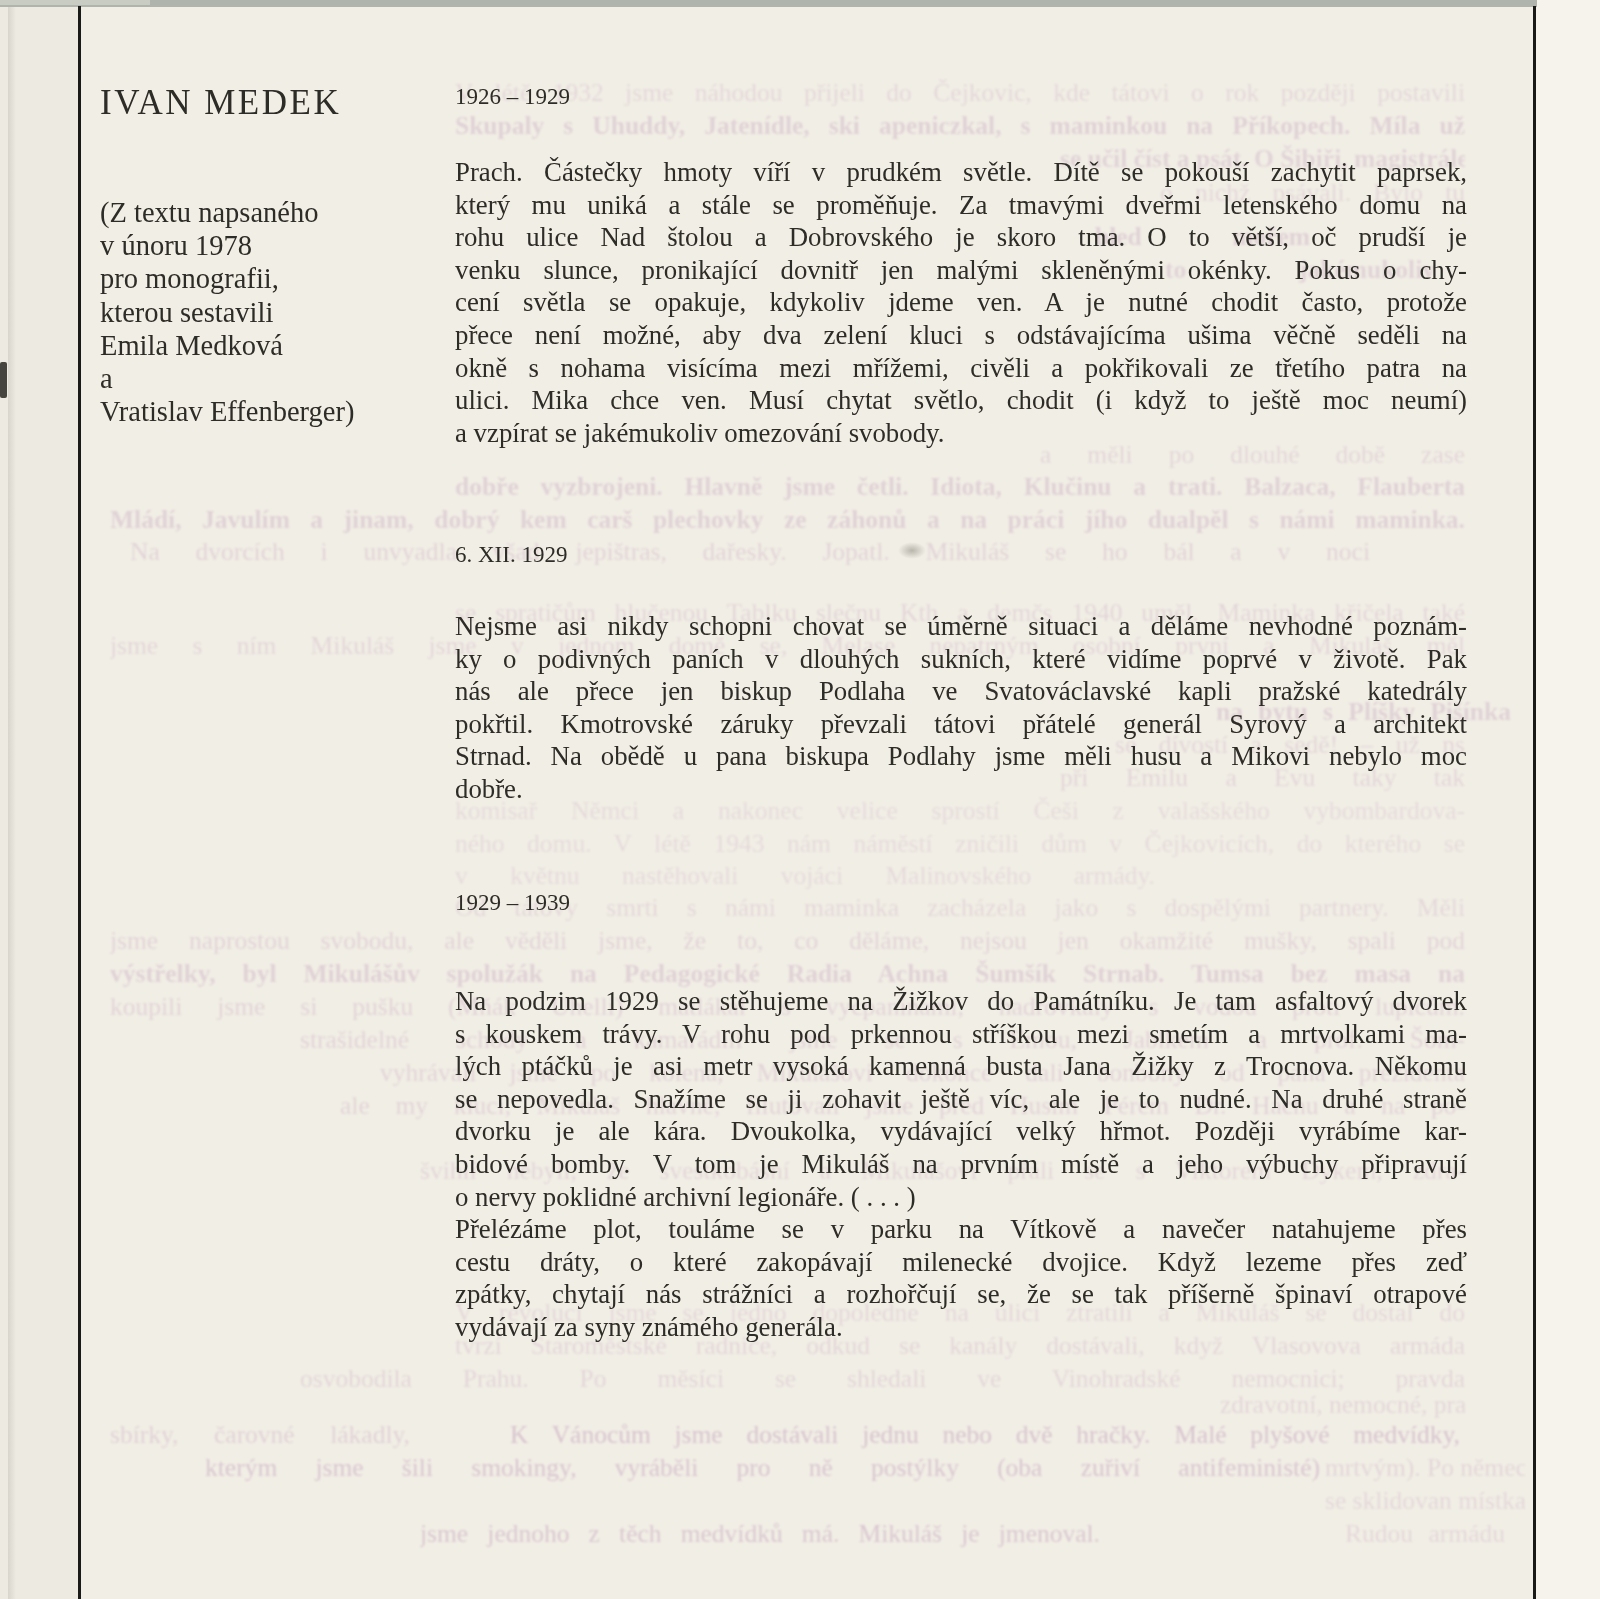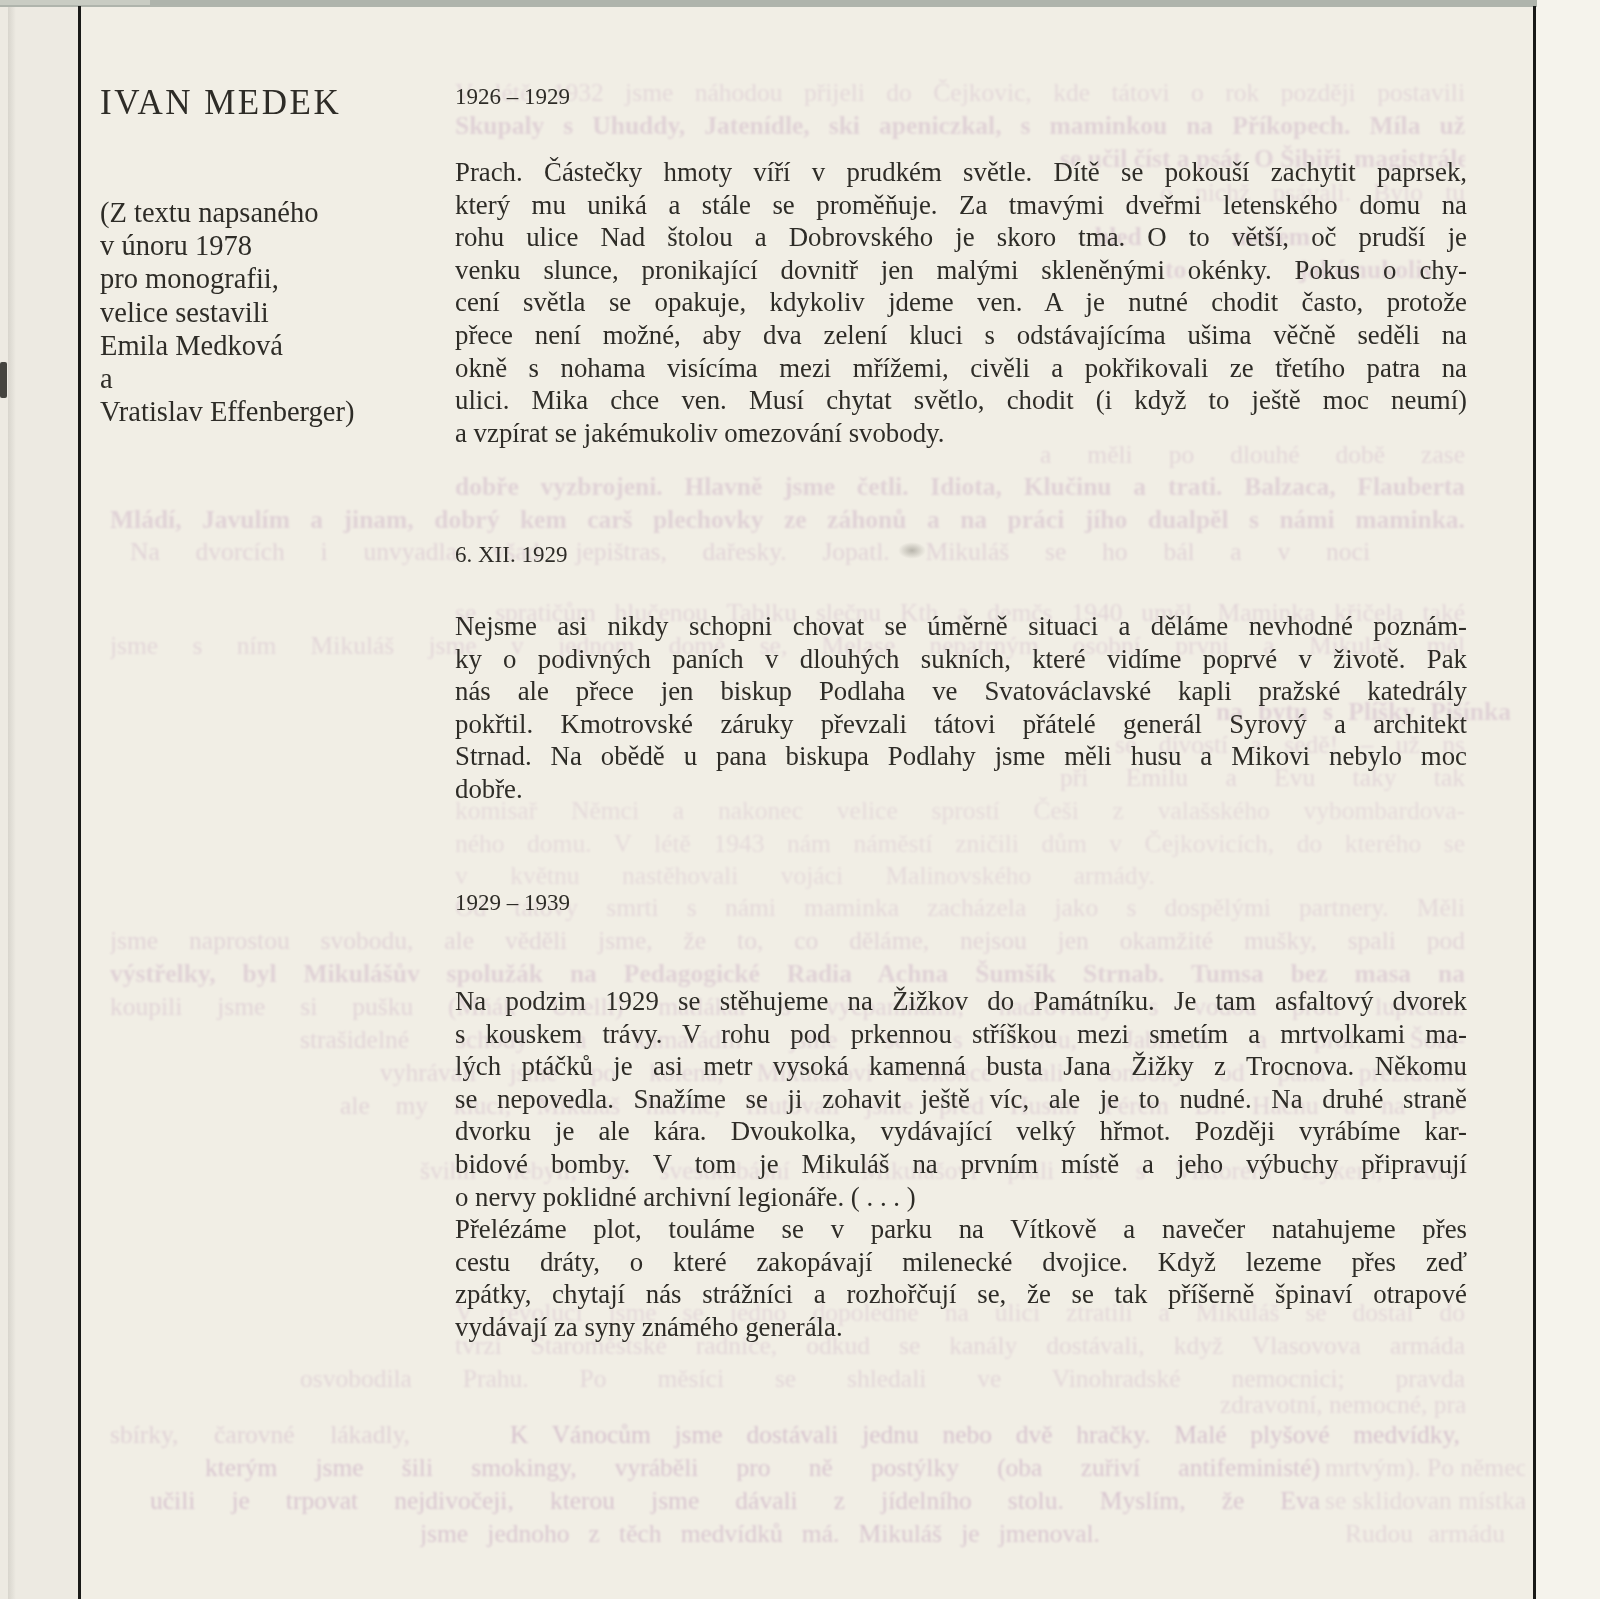--- a/index.html
+++ b/index.html
@@ -77,34 +77,33 @@
       <div class="bleed" style="left: 340px; top: 1091px; width: 1125px; opacity: 0.12;">ale my kluci, Mikuláš hlavně, filutovali jsme před Husím Pérem Dr. Háchu a na po-</div>
       <div class="bleed" style="left: 420px; top: 1156px; width: 1045px; opacity: 0.11;">švihlí nebyli, že švestkobásní a Mikulášovi přáli se s Viktorem Dykem, zdra-</div>
       <div class="bleed" style="left: 455px; top: 1298px; width: 1010px; opacity: 0.1;">V revoluci jsme se jedno dopoledne na ulici ztratili a Mikuláš se dostal do</div>
       <div class="bleed" style="left: 455px; top: 1331px; width: 1010px; opacity: 0.11;">tvrzí Staroměstské radnice, odkud se kanály dostávali, když Vlasovova armáda</div>
       <div class="bleed" style="left: 300px; top: 1364px; width: 1165px; opacity: 0.11;">osvobodila Prahu. Po měsíci se shledali ve Vinohradské nemocnici; pravda</div>
       <div class="bleed" style="left: 1220px; top: 1390px; width: 245px; opacity: 0.11;">zdravotní, nemocné, pravda</div>
       <div class="bleed" style="left: 510px; top: 1420px; width: 950px; opacity: 0.2;">K Vánocům jsme dostávali jednu nebo dvě hračky. Malé plyšové medvídky,</div>
       <div class="bleed" style="left: 110px; top: 1420px; width: 300px; opacity: 0.13;">sbírky, čarovné lákadly,</div>
       <div class="bleed" style="left: 205px; top: 1453px; width: 1115px; opacity: 0.19;">kterým jsme šili smokingy, vyráběli pro ně postýlky (oba zuřiví antifeministé)</div>
       <div class="bleed" style="left: 1325px; top: 1453px; width: 200px; opacity: 0.11;">mrtvým). Po německé</div>
-      <div class="bleed" style="left: 150px; top: 1486px; width: 1170px; opacity: 0.19;">učili je trpovat nejdivočeji, kterou jsme dávali z jídelního stolu. Myslím, že Eva</div>
       <div class="bleed" style="left: 1325px; top: 1486px; width: 200px; opacity: 0.1;">se sklidovan místka ve</div>
       <div class="bleed" style="left: 420px; top: 1519px; width: 680px; opacity: 0.18;">jsme jednoho z těch medvídků má. Mikuláš je jmenoval.</div>
       <div class="bleed" style="left: 1345px; top: 1519px; width: 160px; opacity: 0.1;">Rudou armádu</div>
     </div>
 
   <div class="title-block">
     <div class="title-line">IVAN MEDEK</div>
   </div>
   <div class="attr-block">
       <div class="attr-line">(Z textu napsaného</div>
       <div class="attr-line">v únoru 1978</div>
       <div class="attr-line">pro monografii,</div>
-      <div class="attr-line">velice sestavili</div>
+      <div class="attr-line">kterou sestavili</div>
       <div class="attr-line">Emila Medková</div>
       <div class="attr-line">a</div>
       <div class="attr-line">Vratislav Effenberger)</div>
     </div>
 
   <div class="text-column">
       <div class="heading" style="top: 84px;">1926 – 1929</div>
       <div class="para" style="top: 156px;">
         <div class="line j">Prach. Částečky hmoty víří v prudkém světle. Dítě se pokouší zachytit paprsek,</div>
         <div class="line j">který mu uniká a stále se proměňuje. Za tmavými dveřmi letenského domu na</div>

